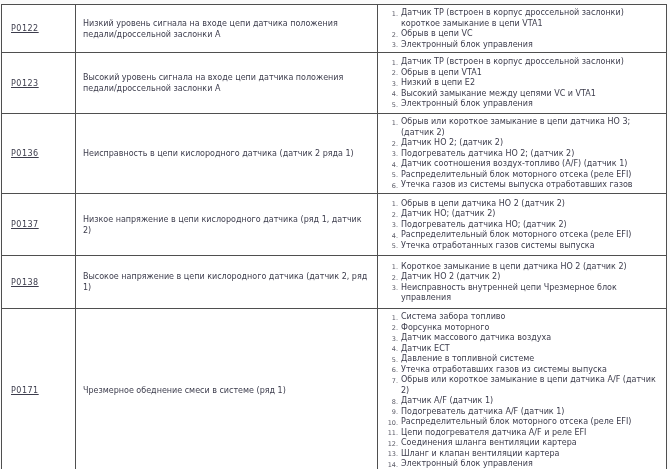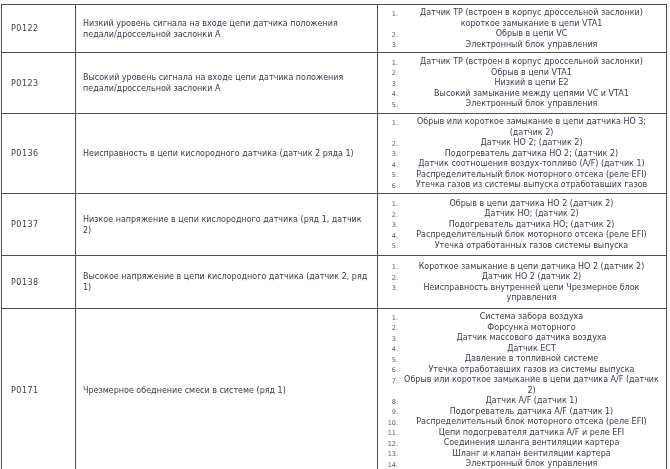--- a/index.html
+++ b/index.html
@@ -29,28 +29,28 @@
     border: 1.5px solid #4f4f4f;
     vertical-align: middle;
     color: #3c3c4c;
     font-size: 8px;
     line-height: 11px;
     overflow: hidden;
   }
   td.code-cell {
     padding: 0 4px 0 9px;
     letter-spacing: 0.5px;
+    text-decoration: underline;
   }
   td.desc-cell {
     padding: 2px 8px 2px 7px;
   }
   td.causes-cell {
     vertical-align: top;
     padding: 3px 4px 2px 8px;
-    text-align: center;
   }
   ol.causes {
     margin: 0;
     padding: 0;
     list-style: none;
     counter-reset: cause;
   }
   ol.causes li {
     position: relative;
     padding-left: 15px;
@@ -139,21 +139,21 @@
               <li>Датчик HO 2 (датчик 2)</li>
               <li>Неисправность внутренней цепи Чрезмерное блок управления</li>
             </ol>
         </td>
       </tr>
       <tr style="height:154px">
         <td class="code-cell">P0171</td>
         <td class="desc-cell">Чрезмерное обеднение смеси в системе (ряд 1)</td>
         <td class="causes-cell">
           <ol class="causes">
-              <li>Система забора воздуха</li>
+              <li>Система забора топливо</li>
               <li>Форсунка моторного</li>
               <li>Датчик массового датчика воздуха</li>
               <li>Датчик ECT</li>
               <li>Давление в топливной системе</li>
               <li>Утечка отработавших газов из системы выпуска</li>
               <li>Обрыв или короткое замыкание в цепи датчика A/F (датчик 2)</li>
               <li>Датчик A/F (датчик 1)</li>
               <li>Подогреватель датчика A/F (датчик 1)</li>
               <li>Распределительный блок моторного отсека (реле EFI)</li>
               <li>Цепи подогревателя датчика A/F и реле EFI</li>

